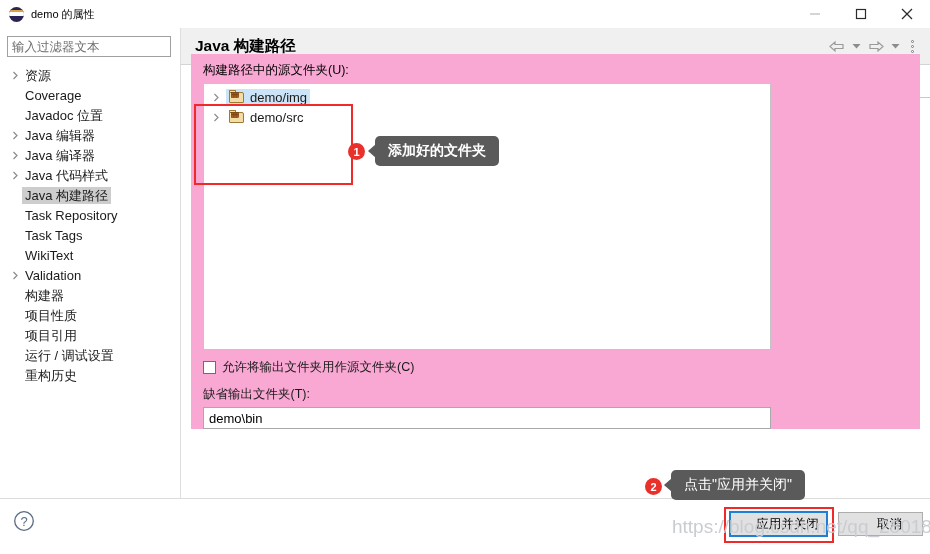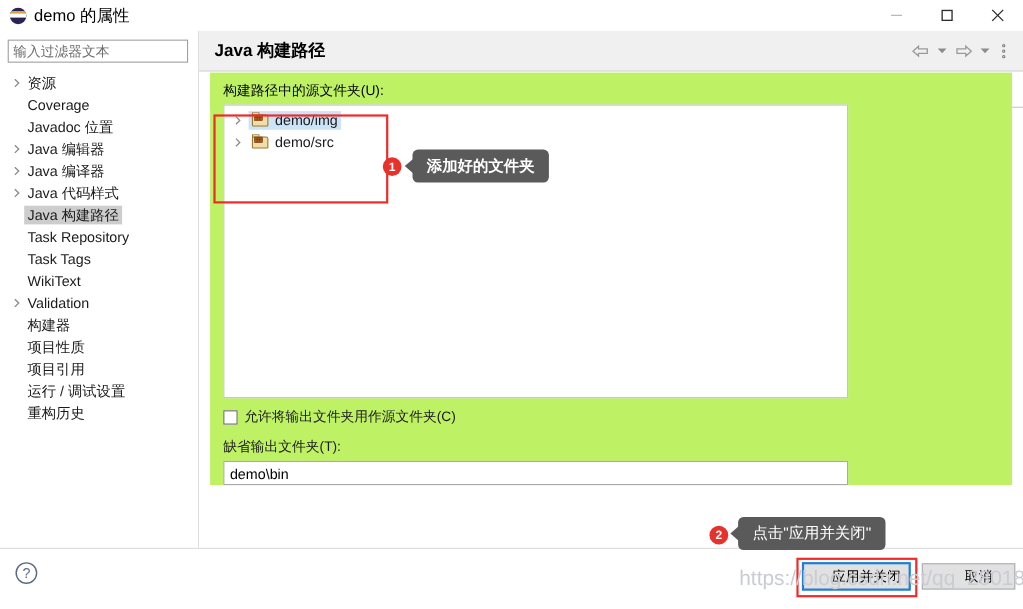--- a/index.html
+++ b/index.html
@@ -31,21 +31,21 @@
   .eclipse-icon::before {
     content: ""; position: absolute;
     left: 0; right: 0; top: 5px; height: 4px;
     background: #ffffff;
   }
   .eclipse-icon::after {
     content: ""; position: absolute;
     left: 0; right: 0; top: 3px; height: 2px;
     background: #d9a441;
   }
-  .title-text { font-size: 15px; color: #000; }
+  .title-text { font-size: 11px; color: #000; }
   .win-controls { margin-left: auto; display: flex; height: 28px; }
   .win-btn {
     width: 46px; height: 28px;
     display: flex; align-items: center; justify-content: center;
   }
   .win-btn svg { display: block; }
 
   
   .dialog-body {
     position: absolute; top: 28px; left: 0;
@@ -138,23 +138,23 @@
   .tab.active { background: #ffffff; border-color: #c0c0c0; height: 24px; }
   .tab-strip-line {
     position: absolute; left: 0; right: -2px; bottom: 0;
     height: 1px; background: #c8c8c8;
   }
   .tabs-wrap { position: relative; }
 
   
   .tabpage {
     position: absolute;
-    left: 10px; top: 38px;
+    left: 10px; top: 26px;
     width: 729px;
-    background: #bef264;
+    background: #f9a8d4;
   }
   .field-label { font-size: 12.5px; color: #000; margin: 8px 0 4px 12px; }
   .listbox {
     margin-left: 12px;
     width: 568px; height: 267px;
     border: 1px solid #c4c4c4;
     background: #fff;
     padding: 3px 0 0 0;
     position: relative;
   }

